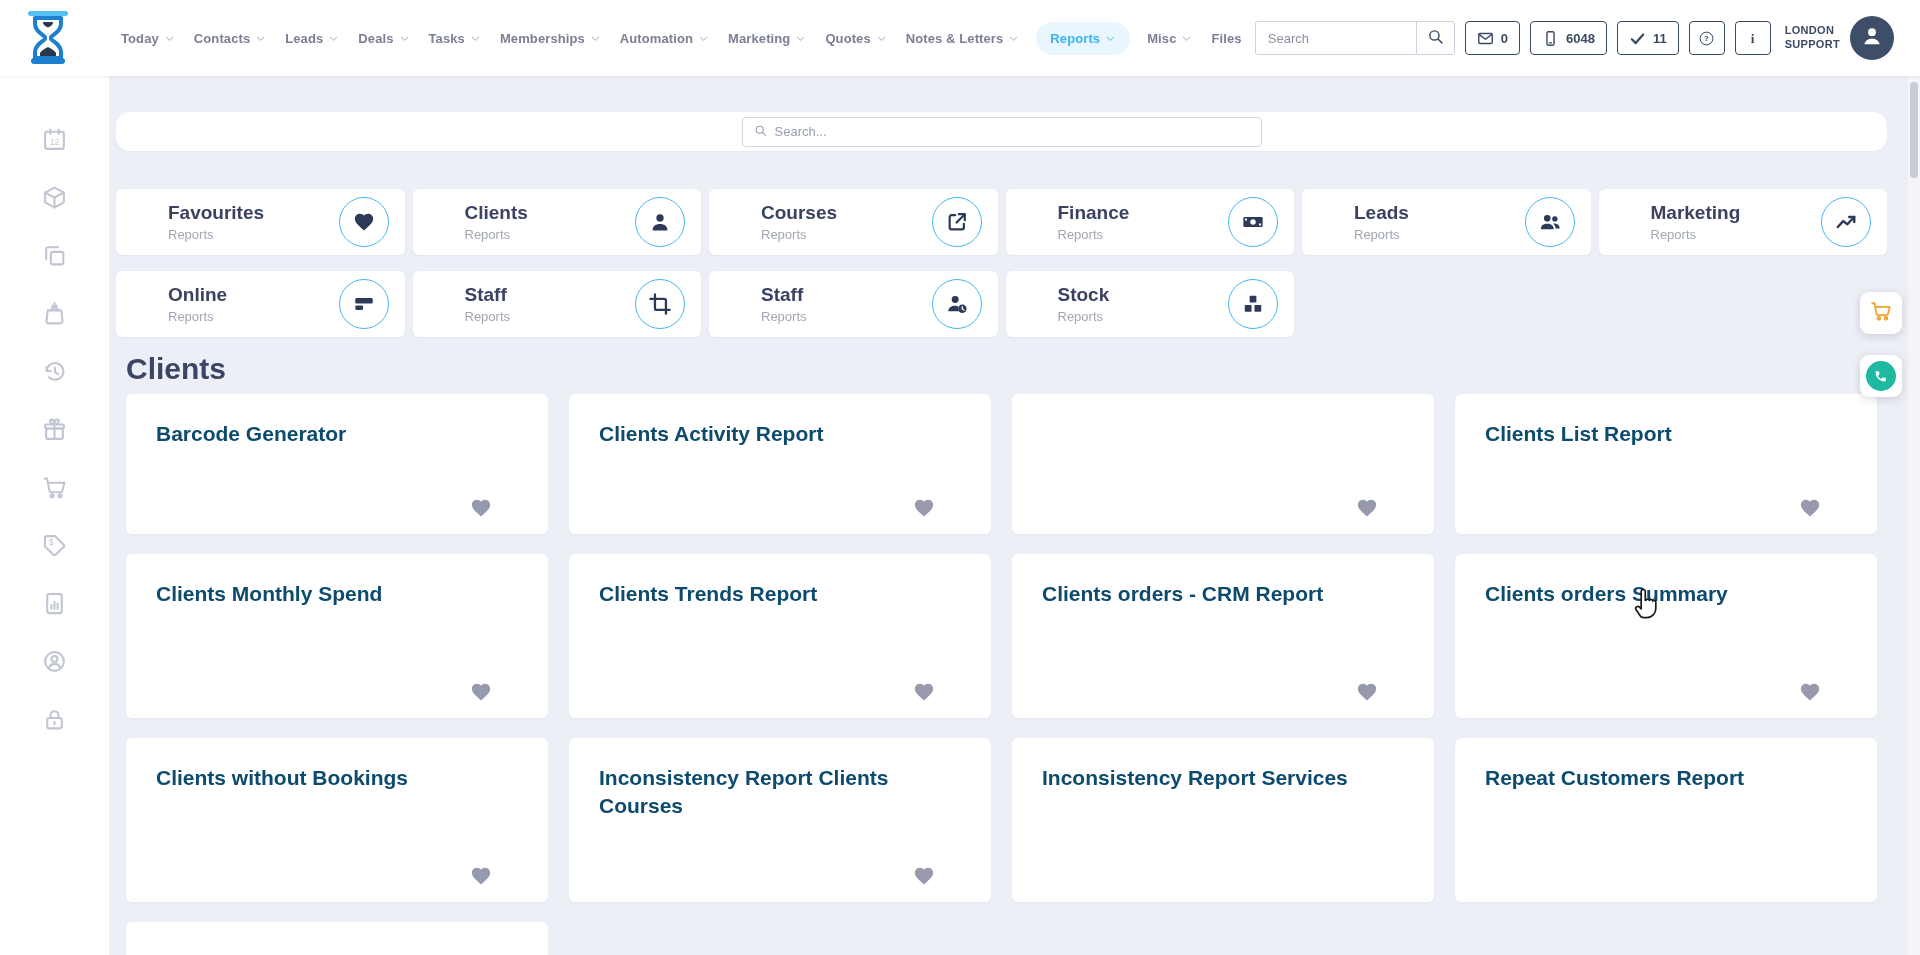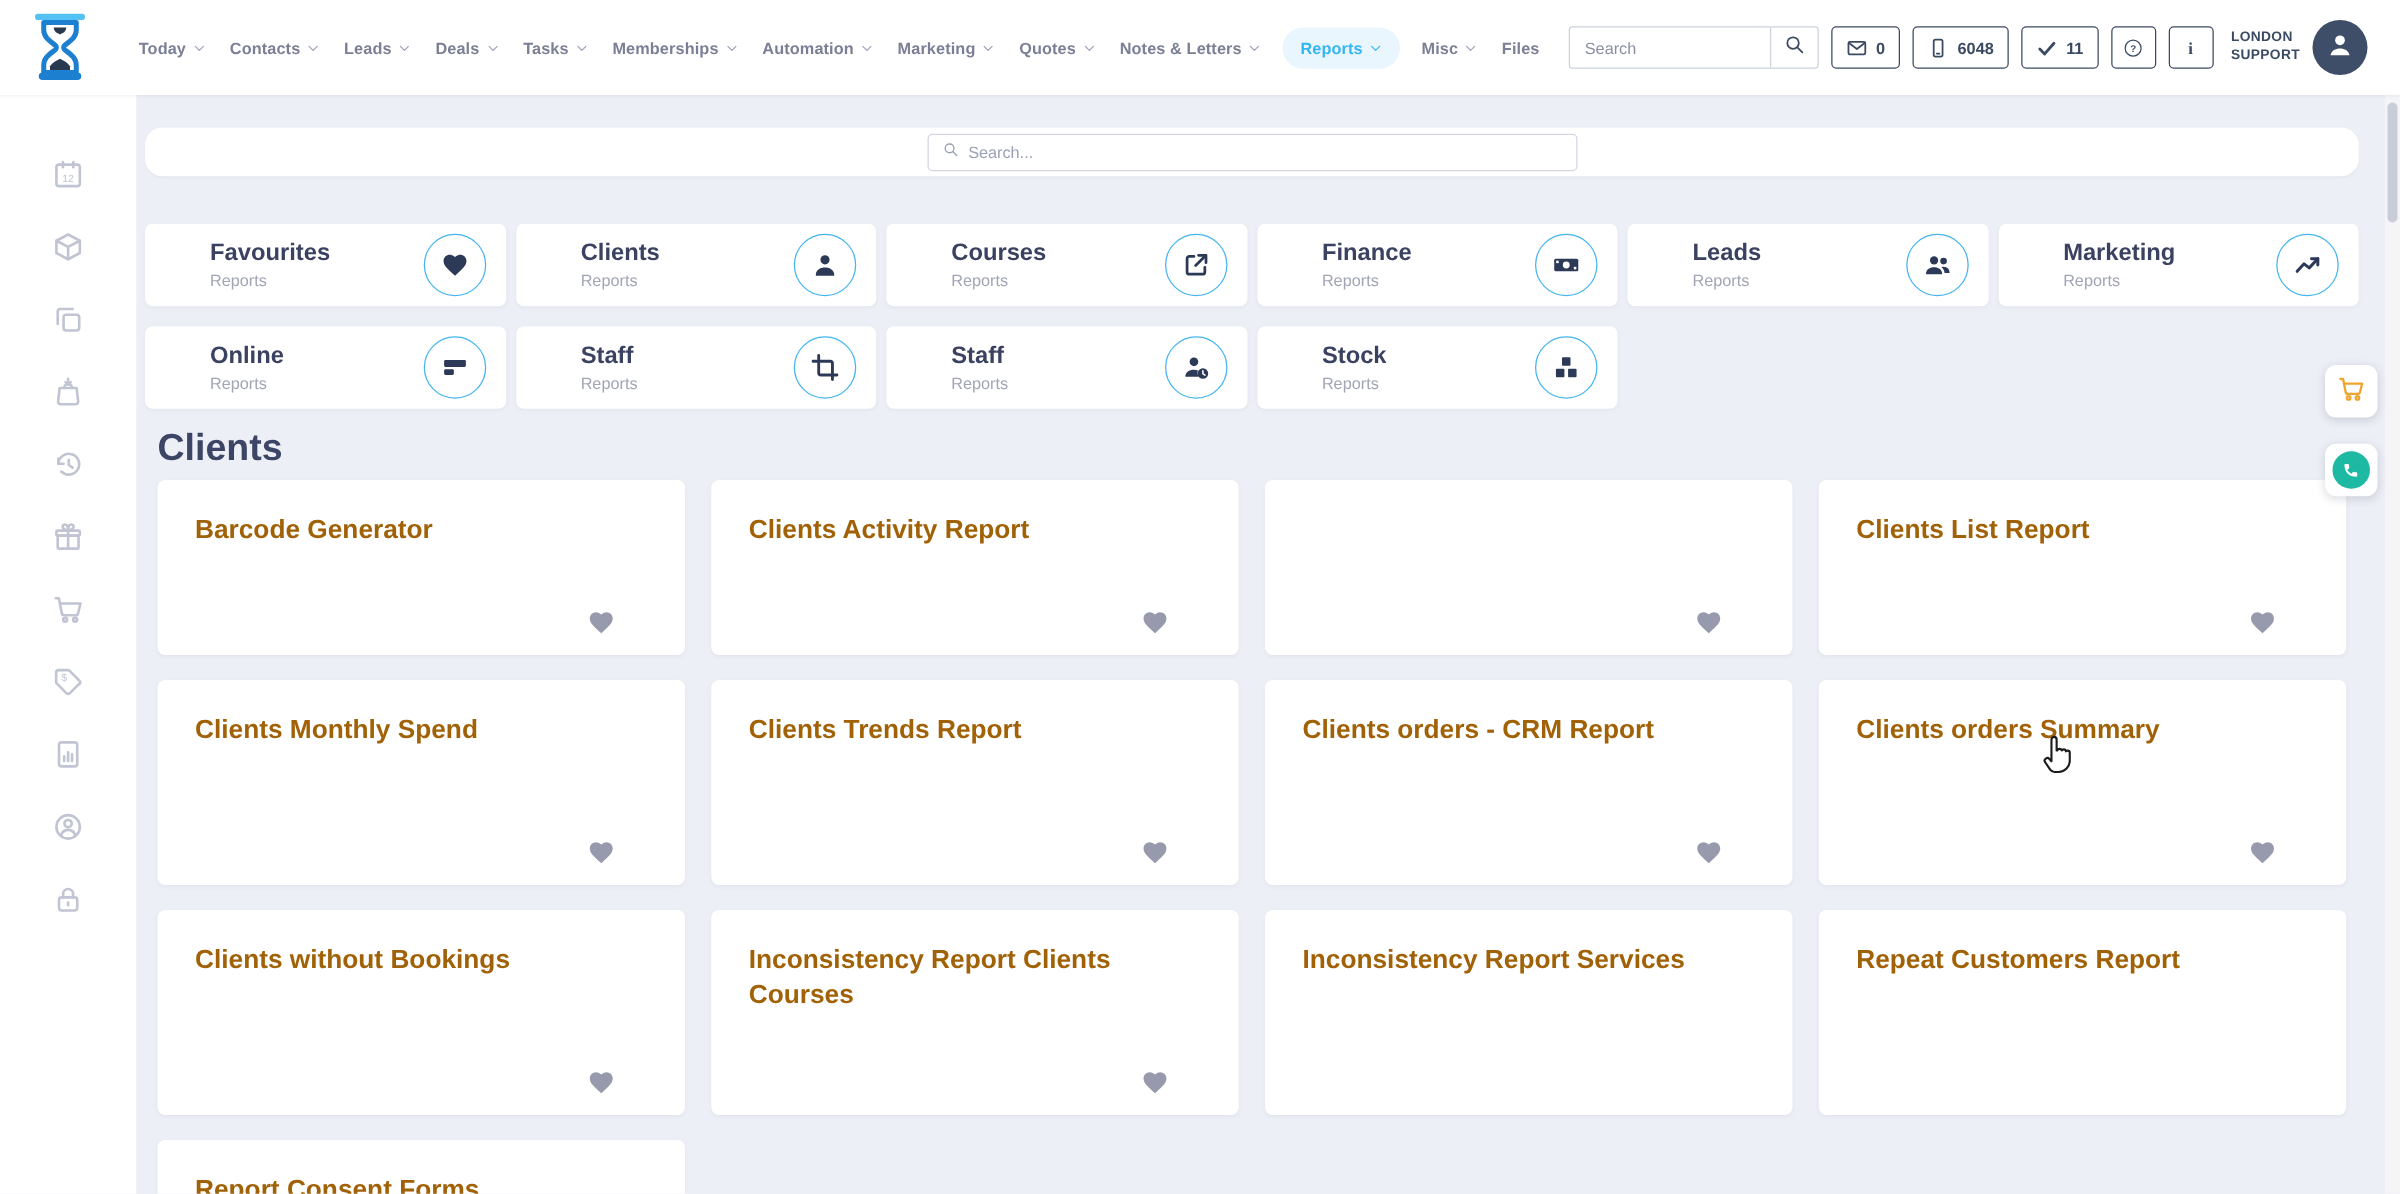--- a/index.html
+++ b/index.html
@@ -3,21 +3,21 @@
 <meta charset="utf-8">
 <style>
   * { margin:0; padding:0; box-sizing:border-box; }
   html,body { width:1920px; height:955px; overflow:hidden; background:#edeff6;
     font-family:"Liberation Sans", sans-serif; }
 
   
   .topbar { position:absolute; left:0; top:0; width:1920px; height:76px; background:#ffffff;
     z-index:20; box-shadow:0 1px 3px rgba(50,60,90,.08); display:flex; align-items:center; }
   .logo { width:95px; display:flex; justify-content:center; align-items:center; cursor:pointer; }
-  .nav { display:flex; align-items:center; gap:15px; margin-left:14px; }
+  .nav { display:flex; align-items:center; gap:15px; margin-left:24px; }
   .nav-item { display:flex; align-items:center; gap:5px; color:#7b7f95; font-size:13px;
     font-weight:600; letter-spacing:.1px; cursor:pointer; padding:9px 2px; border-radius:18px; white-space:nowrap; }
   .nav-item .chev { display:flex; width:11px; height:11px; color:#9ba0b5; }
   .nav-item .chev svg { width:11px; height:11px; }
   .nav-item.active { background:#e9f6fe; color:#35b5f2; padding:9px 14px; }
   .nav-item.active .chev { color:#35b5f2; }
 
   .header-right { position:absolute; right:26px; top:50%; transform:translateY(-50%);
     display:flex; align-items:center; gap:10px; }
   .hsearch { display:flex; align-items:center; height:34px; border:1px solid #ccd1dd; border-radius:3px; background:#fff; }
@@ -37,21 +37,21 @@
 
   
   .sidebar { position:absolute; left:0; top:76px; bottom:0; width:109px; background:#ffffff; z-index:10;
     display:flex; flex-direction:column; align-items:center; padding-top:34px; }
   .side-item { width:46px; height:58px; display:flex; align-items:center; justify-content:center;
     color:#c1c5d3; cursor:pointer; }
   .side-item svg { width:25px; height:25px; }
 
   
   .main { position:absolute; left:95px; top:76px; right:12px; bottom:0; overflow:hidden; padding:0 21px; }
-  .search-band { margin-top:26px; height:39px; background:#ffffff; border-radius:14px;
+  .search-band { margin-top:36px; height:39px; background:#ffffff; border-radius:14px;
     display:flex; align-items:center; justify-content:center; box-shadow:0 1px 2px rgba(40,50,80,.04); }
   .msearch { width:520px; height:30px; border:1px solid #d3d6e0; border-radius:4px; display:flex;
     align-items:center; gap:8px; padding:0 11px; background:#fff; }
   .msearch svg { width:13px; height:13px; color:#9aa0b4; flex:0 0 auto; }
   .msearch input { border:0; outline:none; flex:1; font-size:13px; color:#3b4a63; background:transparent;
     font-family:"Liberation Sans", sans-serif; }
   .msearch input::placeholder { color:#9aa0b4; }
 
   .cats { margin-top:38px; display:grid; grid-template-columns:repeat(6,1fr); column-gap:8px; row-gap:16px; }
   .cat-card { background:#fff; border-radius:6px; height:66px; display:flex; align-items:center;
@@ -61,21 +61,21 @@
   .cat-icon { width:50px; height:50px; border-radius:50%; border:1.5px solid #45b5ef; flex:0 0 auto;
     display:flex; align-items:center; justify-content:center; color:#2c3a58; }
   .cat-icon svg { width:22px; height:22px; }
 
   .section-title { margin:16px 10px 0; font-size:30px; line-height:32px; font-weight:600; color:#3c4565; }
 
   .reports { margin:9px 10px 0; display:grid; grid-template-columns:repeat(4,1fr);
     column-gap:21px; row-gap:20px; grid-template-rows:140px 164px 164px 150px; }
   .report-card { position:relative; background:#fff; border-radius:6px; padding:26px 30px;
     cursor:pointer; box-shadow:0 1px 3px rgba(40,50,80,.05); }
-  .report-title { font-size:21px; font-weight:600; color:#a16207; line-height:1.32; }
+  .report-title { font-size:21px; font-weight:600; color:#0c4a6e; line-height:1.32; }
   .fav-heart { position:absolute; right:56px; bottom:15px; width:22px; height:22px; color:#979aac; cursor:pointer; }
   .fav-heart svg { width:22px; height:22px; }
 
   
   .float-btn { position:absolute; right:18px; width:42px; height:42px; background:#fff; border-radius:9px;
     box-shadow:0 2px 8px rgba(40,50,80,.18); display:flex; align-items:center; justify-content:center;
     cursor:pointer; z-index:30; }
   .float-cart { top:292px; color:#f0a32f; }
   .float-cart svg { width:22px; height:22px; }
   .float-wa { top:355px; }

